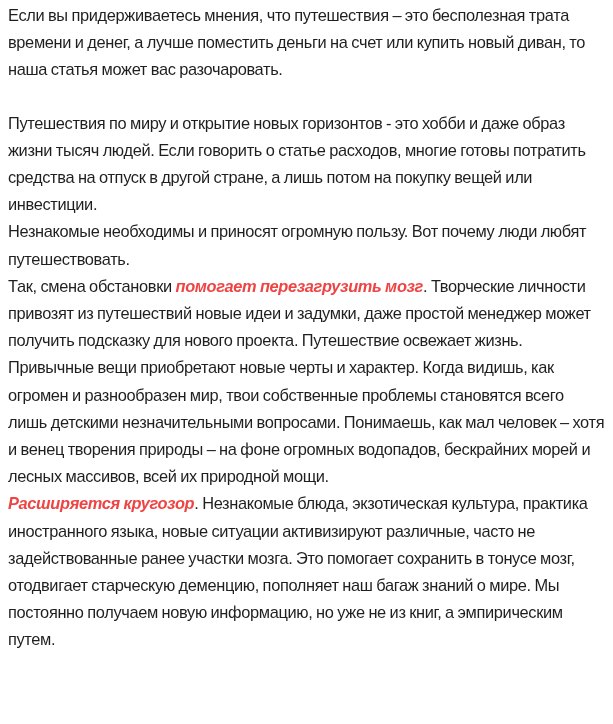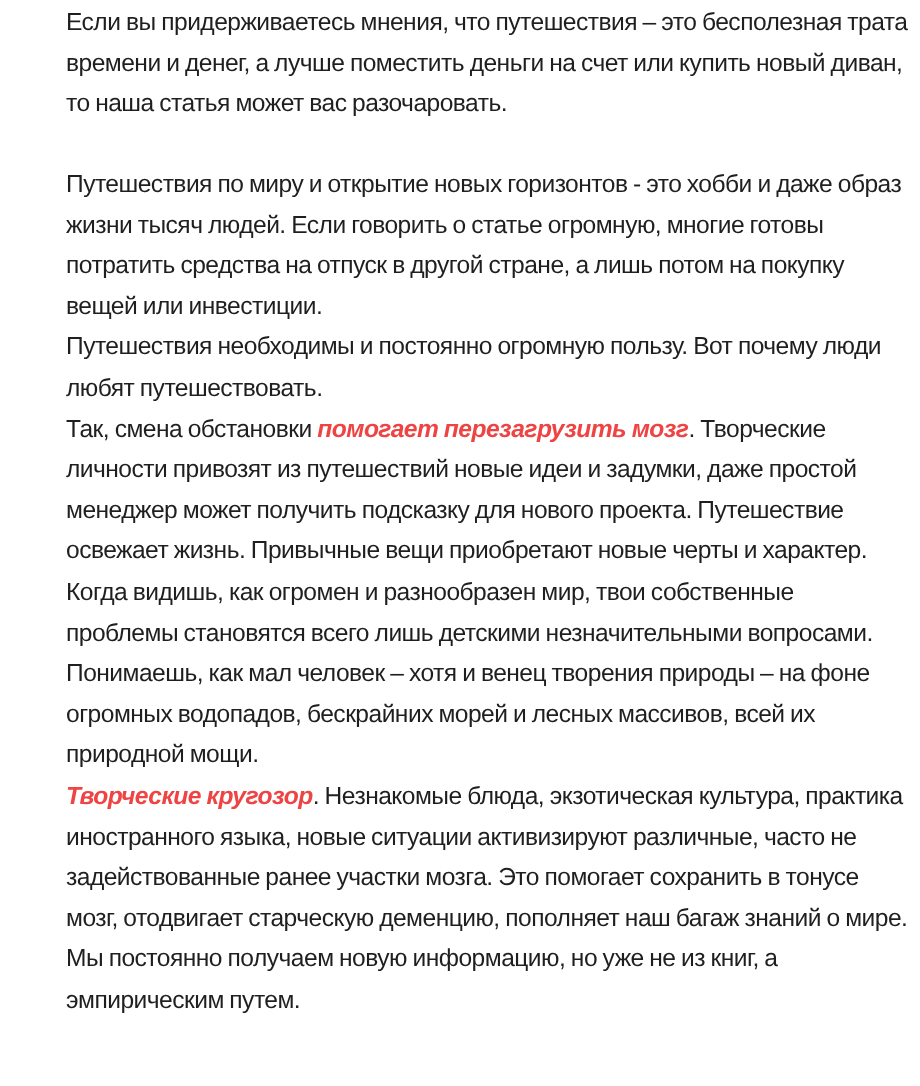--- a/index.html
+++ b/index.html
@@ -13,40 +13,39 @@
       overflow: hidden;
     }
     .article {
       padding: 2px 8px 0 8px;
       font-family: "Liberation Sans", "DejaVu Sans", sans-serif;
       font-size: 16.4px;
       line-height: 27.2px;
       color: #1f1f1f;
       letter-spacing: -0.35px;
       word-spacing: -0.5px;
-      margin-left: 36px;
     }
     .article p {
       margin: 0;
     }
     .article p.gap {
       margin-bottom: 26px;
     }
     .article b {
       font-weight: bold;
       font-style: italic;
       color: #ef4444;
     }
   </style>
 </head>
 <body>
 
 <div class="article">
   <p class="gap">Если вы придерживаетесь мнения, что путешествия – это бесполезная трата времени и денег, а лучше поместить деньги на счет или купить новый диван, то наша статья может вас разочаровать.</p>
-  <p>Путешествия по миру и открытие новых горизонтов - это хобби и даже образ жизни тысяч людей. Если говорить о статье огромную, многие готовы потратить средства на отпуск в другой стране, а лишь потом на покупку вещей или инвестиции.</p>
-  <p>Путешествия необходимы и постоянно огромную пользу. Вот почему люди любят путешествовать.</p>
+  <p>Путешествия по миру и открытие новых горизонтов - это хобби и даже образ жизни тысяч людей. Если говорить о статье расходов, многие готовы потратить средства на отпуск в другой стране, а лишь потом на покупку вещей или инвестиции.</p>
+  <p>Незнакомые необходимы и приносят огромную пользу. Вот почему люди любят путешествовать.</p>
   <p>
     <span>Так, смена обстановки </span><b>помогает перезагрузить мозг</b><span>. Творческие личности привозят из путешествий новые идеи и задумки, даже простой менеджер может получить подсказку для нового проекта. Путешествие освежает жизнь. Привычные вещи приобретают новые черты и характер. Когда видишь, как огромен и разнообразен мир, твои собственные проблемы становятся всего лишь детскими незначительными вопросами. Понимаешь, как мал человек – хотя и венец творения природы – на фоне огромных водопадов, бескрайних морей и лесных массивов, всей их природной мощи.</span>
   </p>
   <p>
-    <b>Творческие кругозор</b><span>. Незнакомые блюда, экзотическая культура, практика иностранного языка, новые ситуации активизируют различные, часто не задействованные ранее участки мозга. Это помогает сохранить в тонусе мозг, отодвигает старческую деменцию, пополняет наш багаж знаний о мире. Мы постоянно получаем новую информацию, но уже не из книг, а эмпирическим путем.</span>
+    <b>Расширяется кругозор</b><span>. Незнакомые блюда, экзотическая культура, практика иностранного языка, новые ситуации активизируют различные, часто не задействованные ранее участки мозга. Это помогает сохранить в тонусе мозг, отодвигает старческую деменцию, пополняет наш багаж знаний о мире. Мы постоянно получаем новую информацию, но уже не из книг, а эмпирическим путем.</span>
   </p>
 </div>
 
 </body></html>

